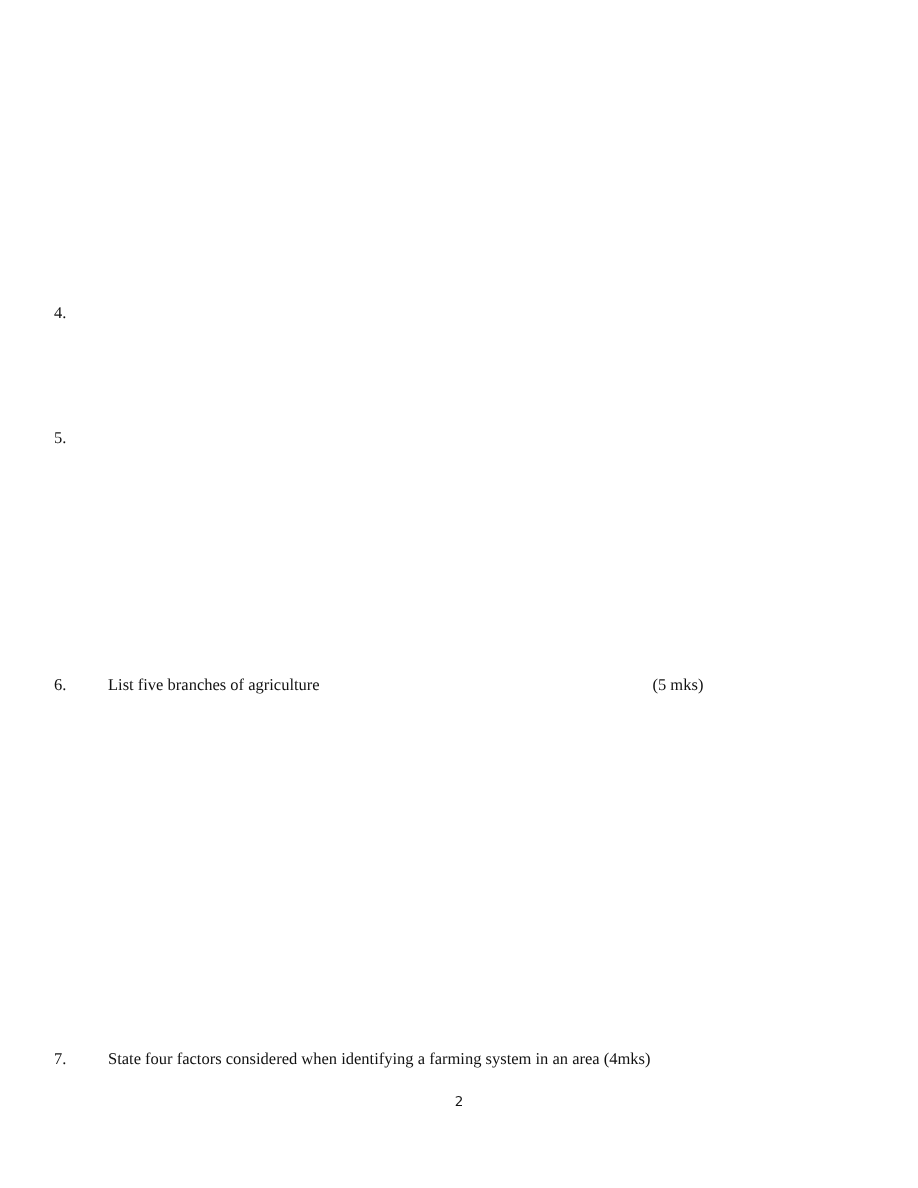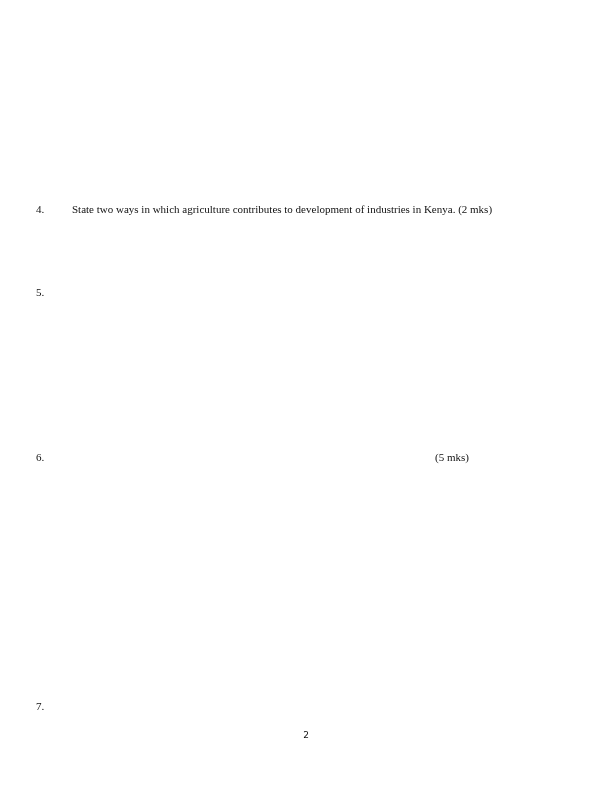--- a/index.html
+++ b/index.html
@@ -51,31 +51,32 @@
       color: #111111;
     }
   </style>
 </head>
 <body>
 
 <div class="page">
 
   <div class="question" style="top:201px;">
     <span class="q-num">4.</span>
-    <span class="q-text">State two ways in which agriculture contributes to development of industries in Kenya. (2 mks)</span>
   </div>
 
   <div class="question" style="top:284px;">
     <span class="q-num">5.</span>
   </div>
 
   <div class="question" style="top:449px;">
     <span class="q-num">6.</span>
+    <span class="q-text">List five branches of agriculture</span>
     <span class="q-marks" style="left:435px;">(5 mks)</span>
   </div>
 
   <div class="question" style="top:698px;">
     <span class="q-num">7.</span>
+    <span class="q-text">State four factors considered when identifying a farming system in an area (4mks)</span>
   </div>
 
   <div class="page-number">2</div>
 
 </div>
 
 </body></html>

